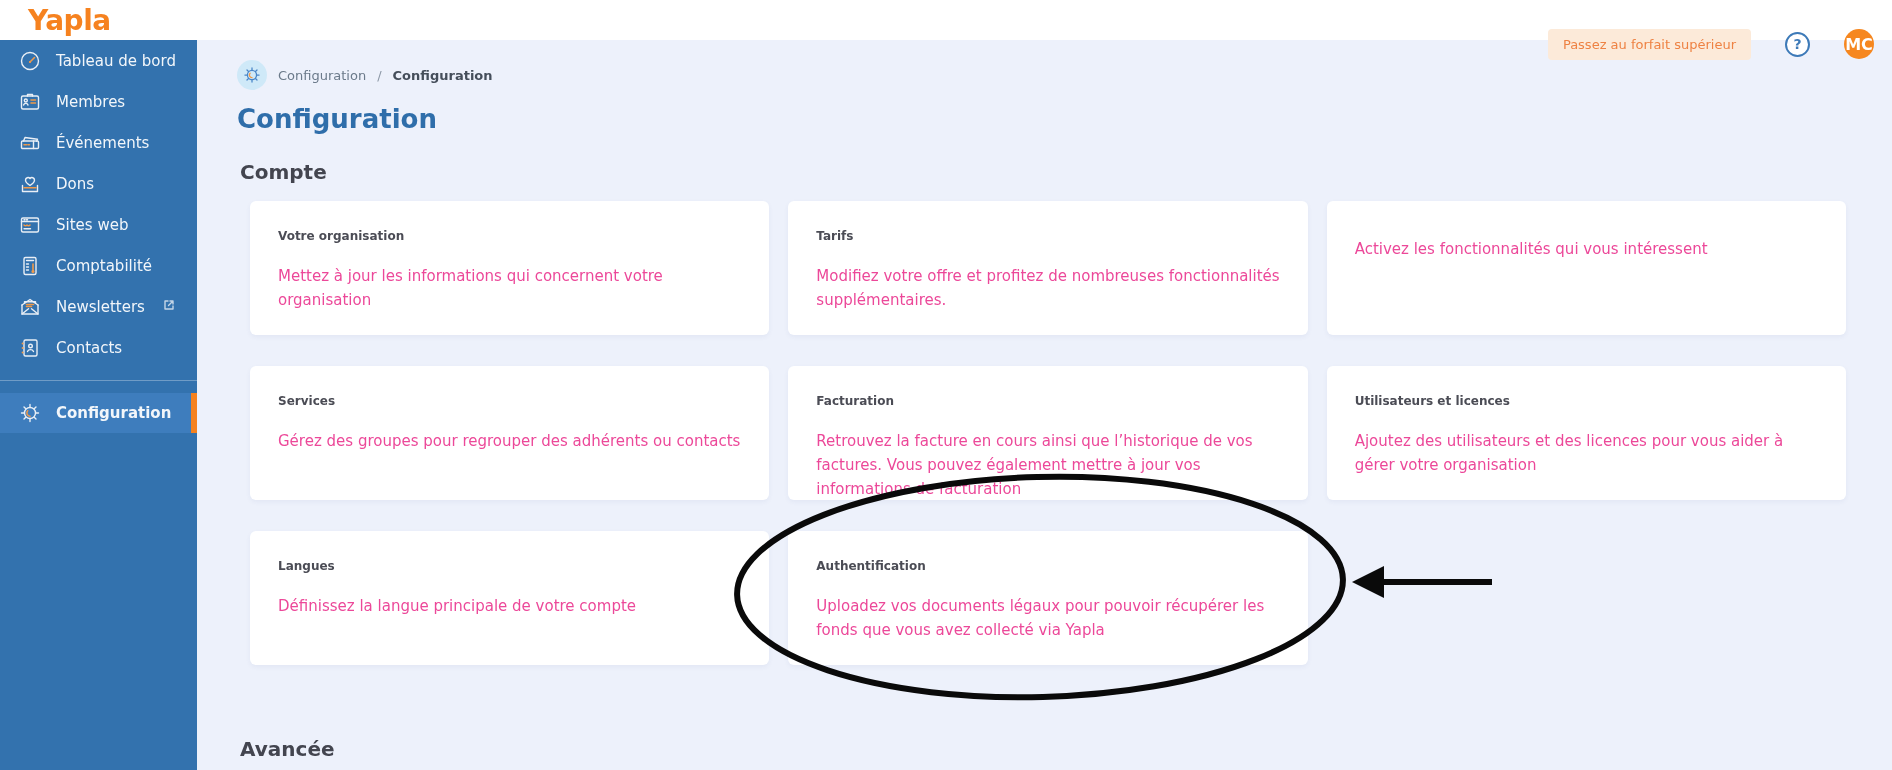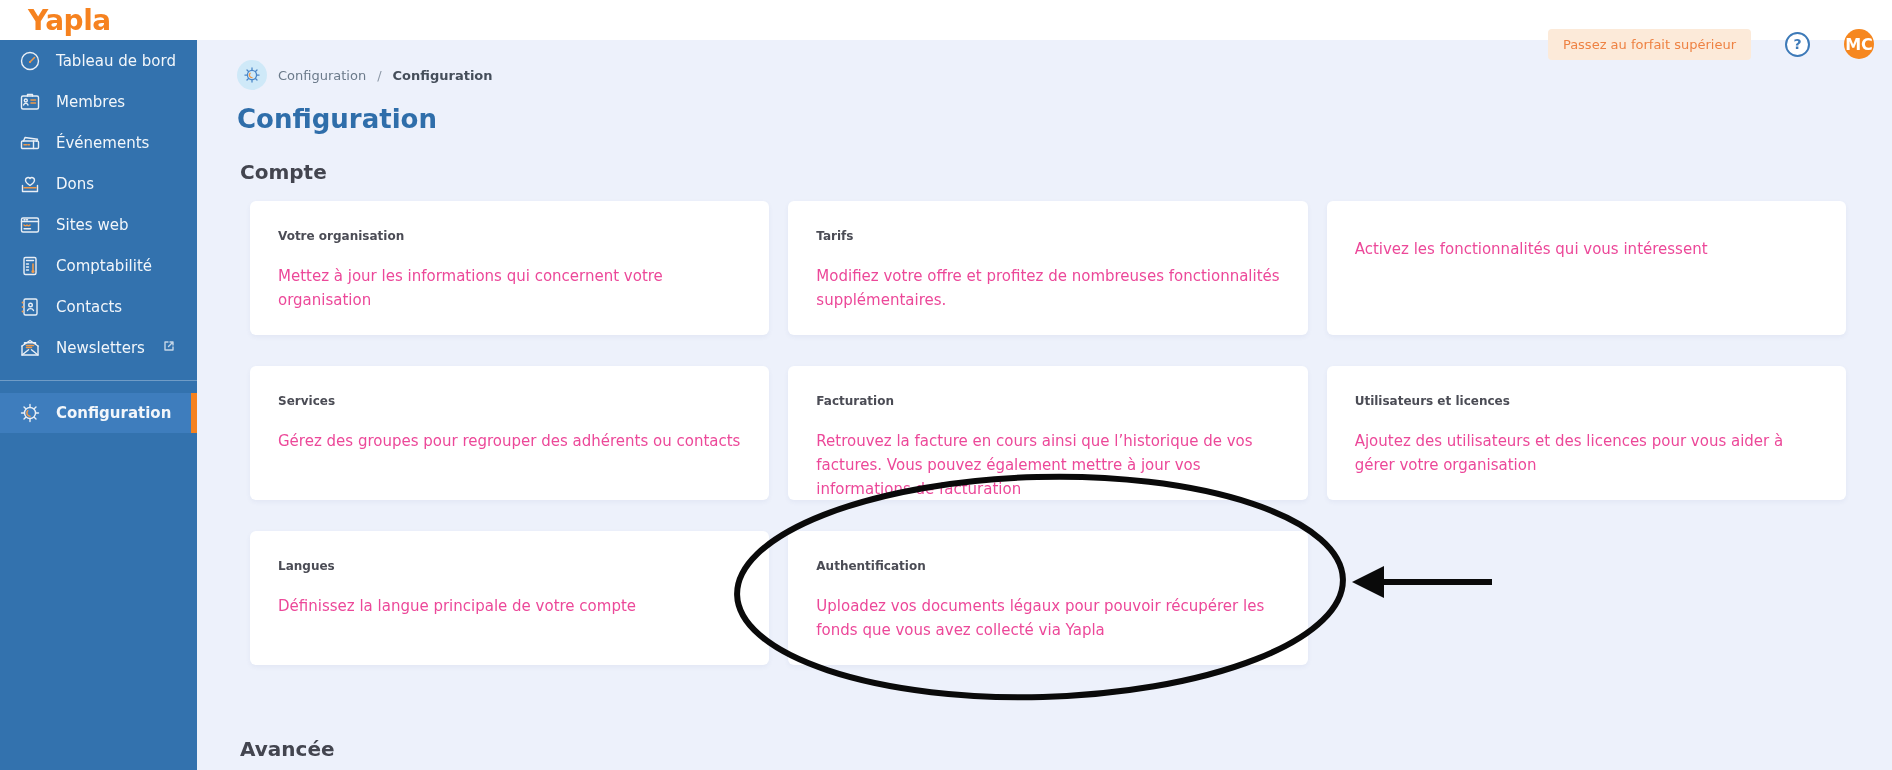--- a/index.html
+++ b/index.html
@@ -138,47 +138,47 @@
             <path class="ic" d="M8.5 10 h2 M8.5 13 h2 M8.5 16 h2"></path>
             <path class="ac" d="M15 10 v7"></path>
             <circle class="ac" cx="15" cy="17.5" r="0.8"></circle>
           </svg>
       </span>
       <span class="slabel">Comptabilité</span>
     </div>
     <div class="side-item">
       <span class="sicon">
         <svg viewBox="0 0 24 24">
+            <path class="ic" d="M4 10 L12 4.5 L20 10"></path>
+            <path class="ic" d="M6.5 8.2 V6.8 h11 v1.4"></path>
+            <path class="ac" d="M8.5 9.5 h7 M8.5 11.5 h5"></path>
+            <path class="ic" d="M4 10 v9 h16 v-9"></path>
+            <path class="ic" d="M4 19 l6.5-5.2 M20 19 l-6.5-5.2"></path>
+          </svg>
+      </span>
+      <span class="slabel">Newsletters</span>
+      <span class="ext-icon">
+        <svg viewBox="0 0 14 14">
+            <path class="ic" d="M6 3 H3 v8 h8 V8"></path>
+            <path class="ic" d="M8 3 h3 v3 M11 3 L6.5 7.5"></path>
+          </svg>
+      </span>
+    </div>
+    <div class="side-item">
+      <span class="sicon">
+        <svg viewBox="0 0 24 24">
             <rect class="ic" x="6" y="4" width="13" height="16" rx="1.5"></rect>
             <circle class="acf" cx="4.6" cy="7.5" r="1"></circle>
             <circle class="acf" cx="4.6" cy="12" r="1"></circle>
             <circle class="acf" cx="4.6" cy="16.5" r="1"></circle>
             <circle class="ic" cx="12.5" cy="10" r="1.8"></circle>
             <path class="ic" d="M9.5 15.5 c1-2.5 5-2.5 6 0"></path>
           </svg>
       </span>
       <span class="slabel">Contacts</span>
-    </div>
-    <div class="side-item">
-      <span class="sicon">
-        <svg viewBox="0 0 24 24">
-            <path class="ic" d="M4 10 L12 4.5 L20 10"></path>
-            <path class="ic" d="M6.5 8.2 V6.8 h11 v1.4"></path>
-            <path class="ac" d="M8.5 9.5 h7 M8.5 11.5 h5"></path>
-            <path class="ic" d="M4 10 v9 h16 v-9"></path>
-            <path class="ic" d="M4 19 l6.5-5.2 M20 19 l-6.5-5.2"></path>
-          </svg>
-      </span>
-      <span class="slabel">Newsletters</span>
-      <span class="ext-icon">
-        <svg viewBox="0 0 14 14">
-            <path class="ic" d="M6 3 H3 v8 h8 V8"></path>
-            <path class="ic" d="M8 3 h3 v3 M11 3 L6.5 7.5"></path>
-          </svg>
-      </span>
     </div>
     <hr class="side-divider">
     <div class="side-item active">
       <span class="sicon">
         <svg viewBox="0 0 24 24">
             <circle class="ic" cx="12" cy="12" r="5.5"></circle>
             <path class="ic" d="M12 6 V3.5 M12 20.5 V18 M18 12 h2.5 M3.5 12 H6 M16.2 7.8 l1.8-1.8 M6 18 l1.8-1.8 M16.2 16.2 l1.8 1.8 M6 6 l1.8 1.8"></path>
             <path class="ac" d="M12 15.2 a3.2 3.2 0 0 1 -2.3-5.4"></path>
           </svg>
       </span>

